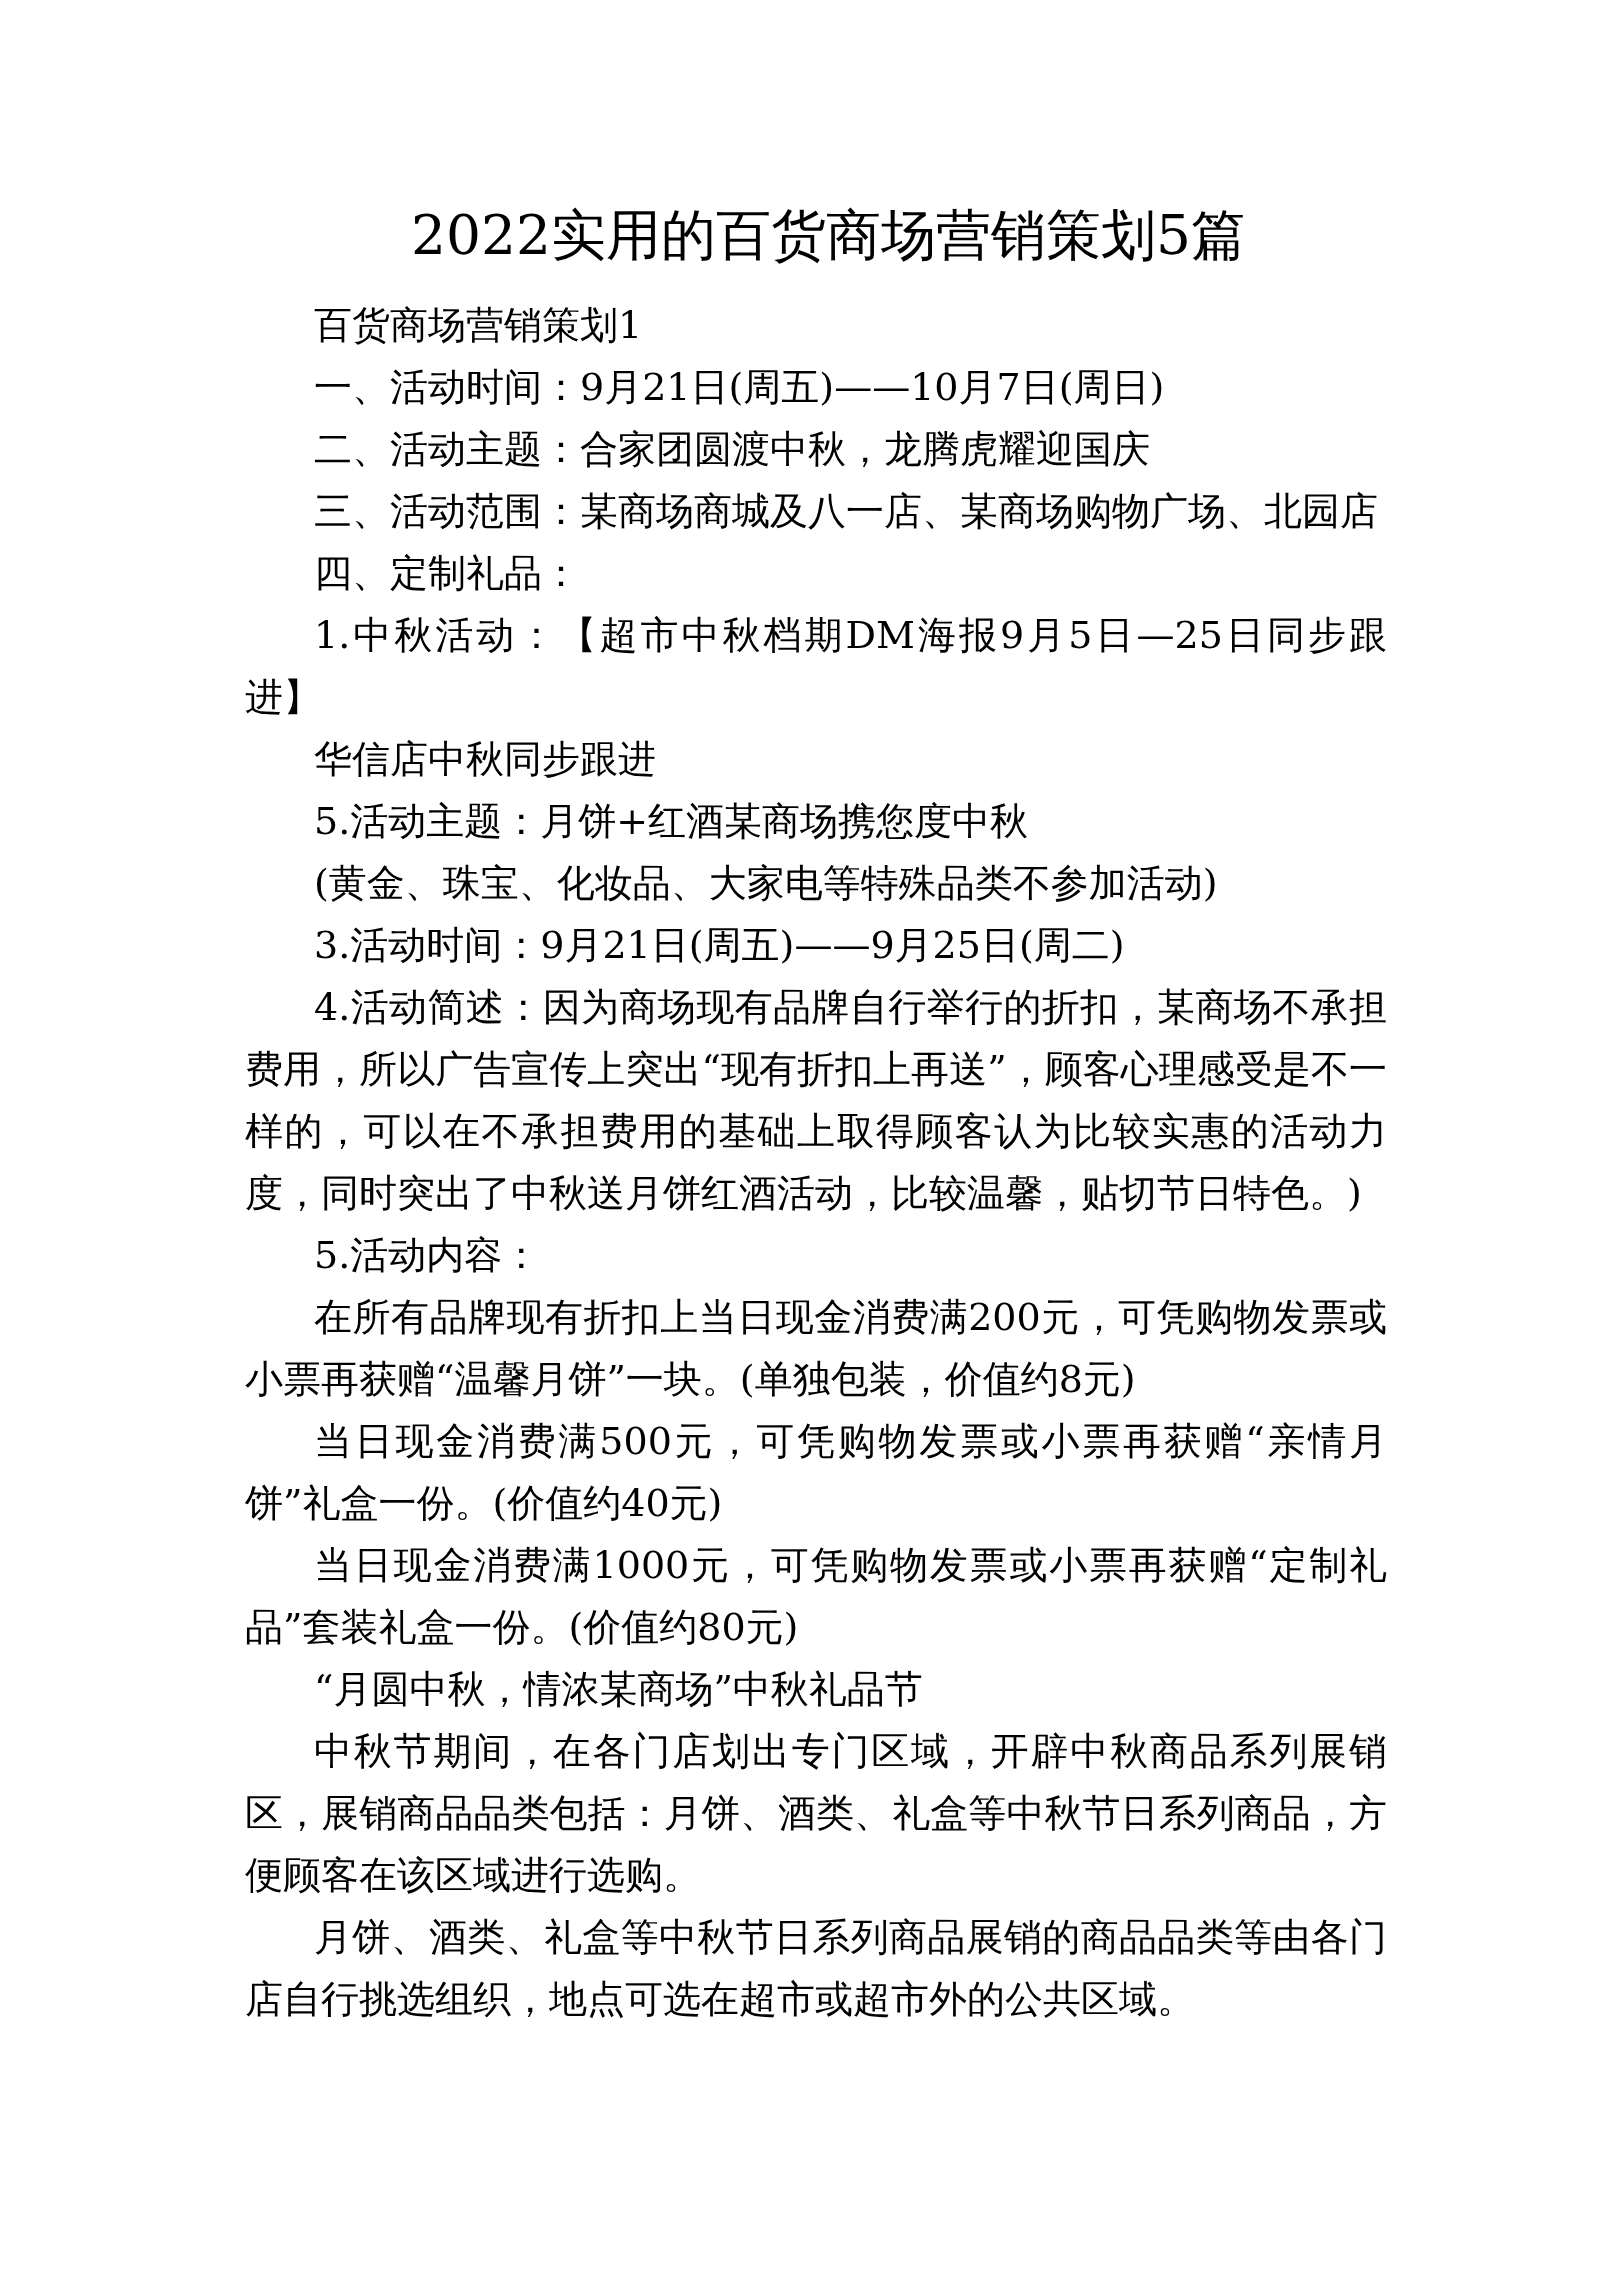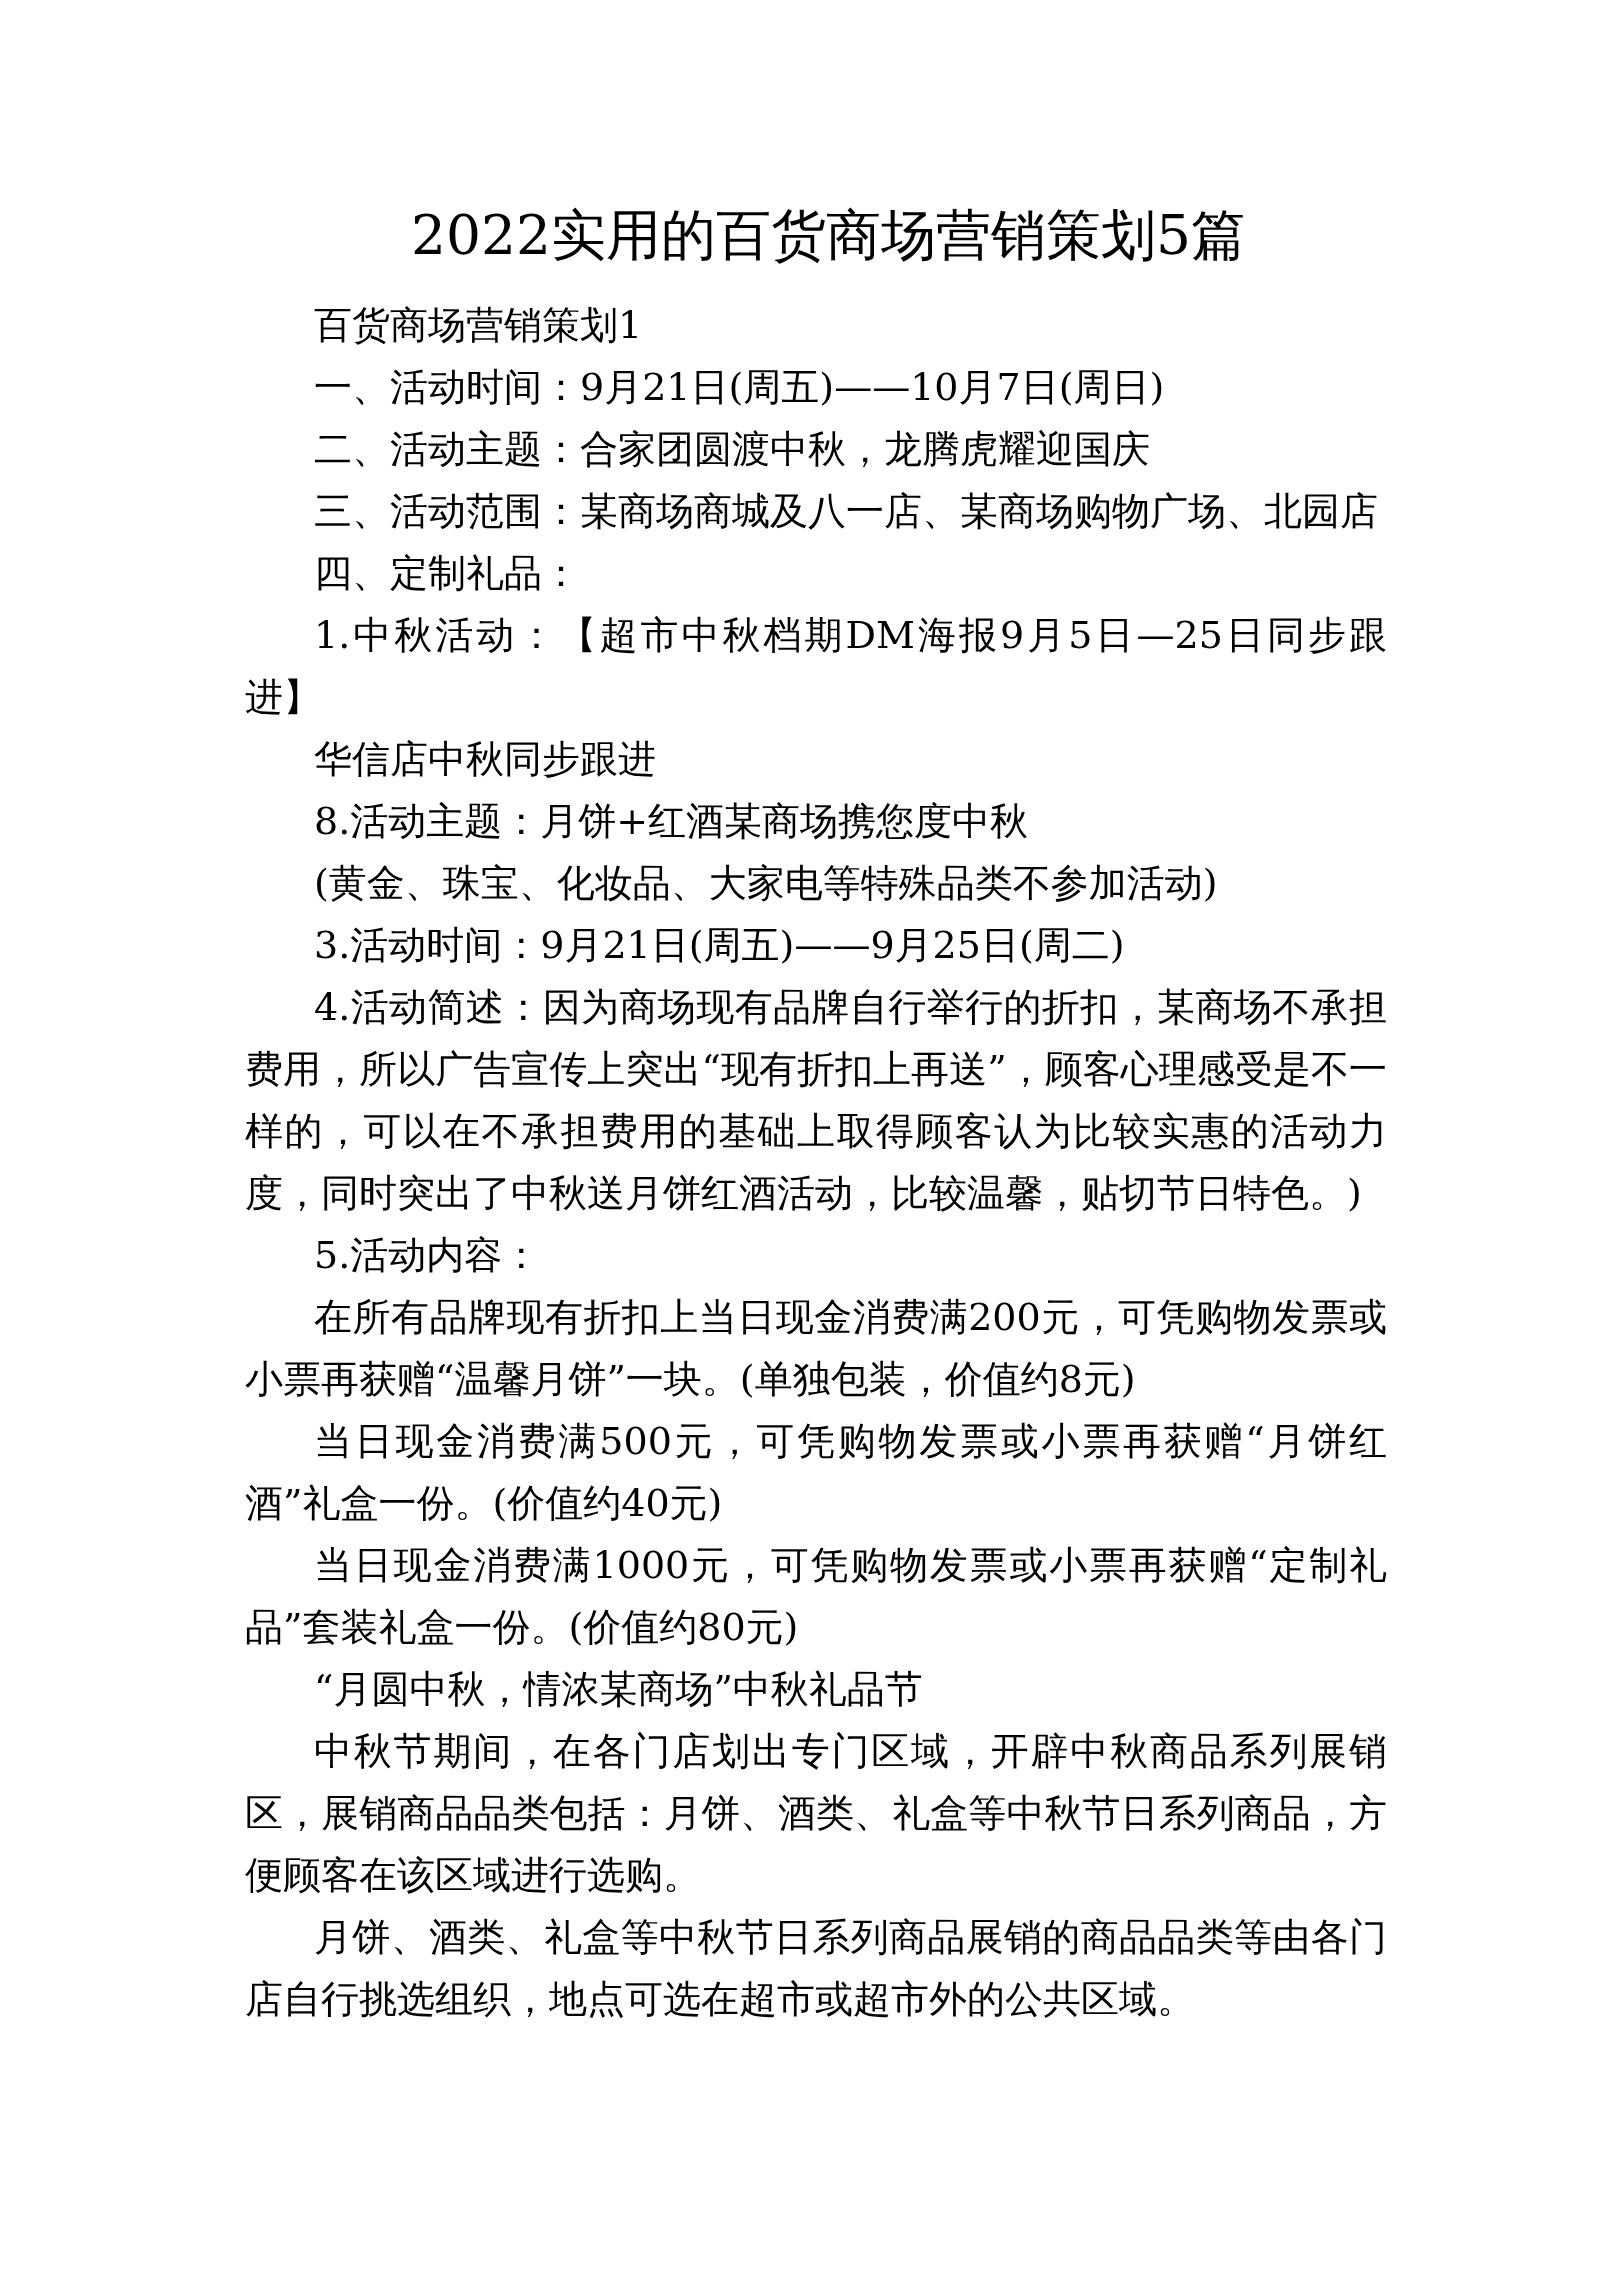--- a/index.html
+++ b/index.html
@@ -62,26 +62,26 @@
   <h1 class="title">2022实用的百货商场营销策划5篇</h1>
 
   <div class="body">
     <p class="p indent">百货商场营销策划1</p>
     <p class="p indent">一、活动时间：9月21日(周五)——10月7日(周日)</p>
     <p class="p indent">二、活动主题：合家团圆渡中秋，龙腾虎耀迎国庆</p>
     <p class="p indent">三、活动范围：某商场商城及八一店、某商场购物广场、北园店</p>
     <p class="p indent">四、定制礼品：</p>
     <p class="p indent">1.中秋活动：【超市中秋档期DM海报9月5日—25日同步跟进】</p>
     <p class="p indent">华信店中秋同步跟进</p>
-    <p class="p indent">8.活动主题：月饼+红酒某商场携您度中秋</p>
+    <p class="p indent">5.活动主题：月饼+红酒某商场携您度中秋</p>
     <p class="p indent">(黄金、珠宝、化妆品、大家电等特殊品类不参加活动)</p>
     <p class="p indent">3.活动时间：9月21日(周五)——9月25日(周二)</p>
     <p class="p indent">4.活动简述：因为商场现有品牌自行举行的折扣，某商场不承担费用，所以广告宣传上突出“现有折扣上再送”，顾客心理感受是不一样的，可以在不承担费用的基础上取得顾客认为比较实惠的活动力度，同时突出了中秋送月饼红酒活动，比较温馨，贴切节日特色。)</p>
     <p class="p indent">5.活动内容：</p>
     <p class="p indent">在所有品牌现有折扣上当日现金消费满200元，可凭购物发票或小票再获赠“温馨月饼”一块。(单独包装，价值约8元)</p>
-    <p class="p indent">当日现金消费满500元，可凭购物发票或小票再获赠“月饼红酒”礼盒一份。(价值约40元)</p>
+    <p class="p indent">当日现金消费满500元，可凭购物发票或小票再获赠“亲情月饼”礼盒一份。(价值约40元)</p>
     <p class="p indent">当日现金消费满1000元，可凭购物发票或小票再获赠“定制礼品”套装礼盒一份。(价值约80元)</p>
     <p class="p indent">“月圆中秋，情浓某商场”中秋礼品节</p>
     <p class="p indent">中秋节期间，在各门店划出专门区域，开辟中秋商品系列展销区，展销商品品类包括：月饼、酒类、礼盒等中秋节日系列商品，方便顾客在该区域进行选购。</p>
     <p class="p indent">月饼、酒类、礼盒等中秋节日系列商品展销的商品品类等由各门店自行挑选组织，地点可选在超市或超市外的公共区域。</p>
   </div>
 </div>
 
 
 </body></html>

